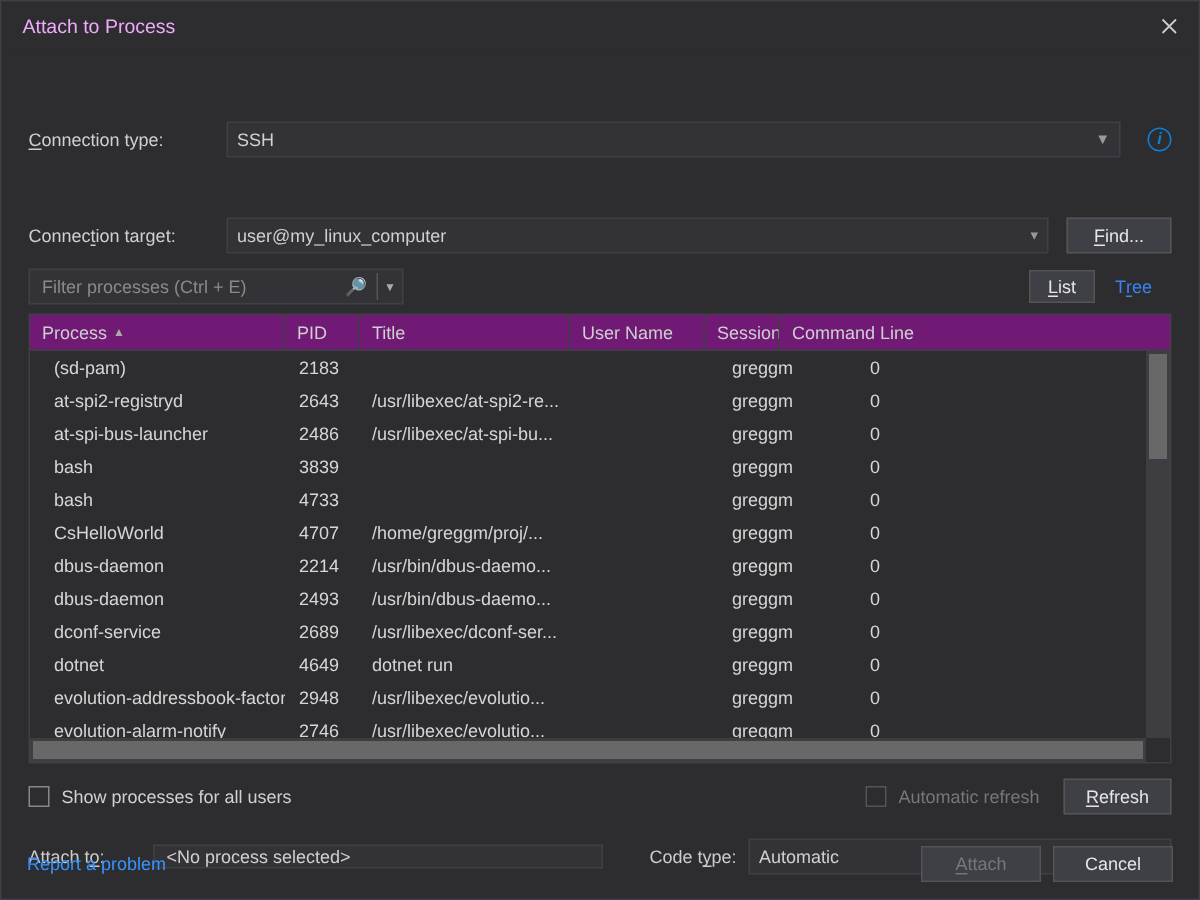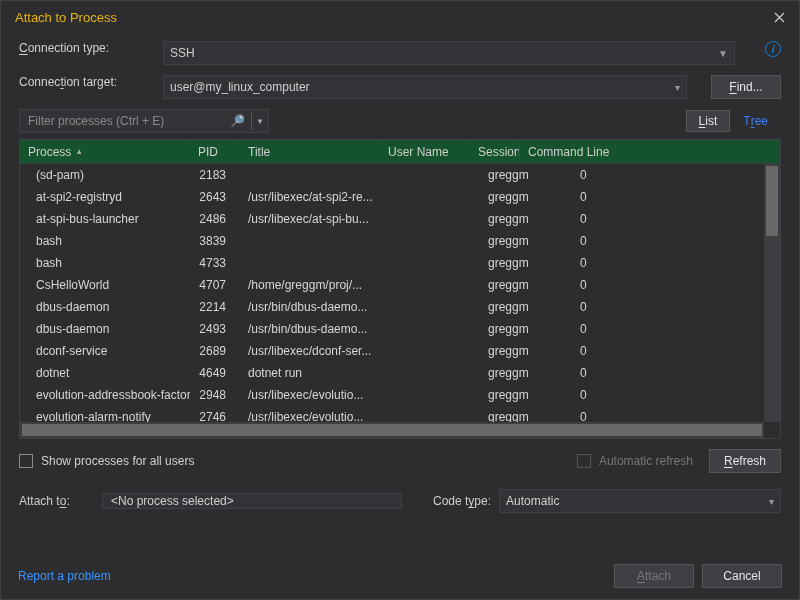--- a/index.html
+++ b/index.html
@@ -13,28 +13,28 @@
     overflow: hidden;
     border: 1px solid #3f3f46;
   }
   .titlebar {
     display: flex;
     align-items: center;
     justify-content: space-between;
     padding: 6px 10px 6px 14px;
     background: #2d2d30;
   }
-  .titlebar .title { font-size: 13px; color: #eab308; }
+  .titlebar .title { font-size: 13px; color: #f0abfc; }
   .close-btn {
     width: 20px; height: 20px;
     display:flex; align-items:center; justify-content:center;
     color:#aaa; font-size:13px;
   }
   .content { padding: 8px 18px 0 18px; }
-  .row { display:flex; align-items:flex-start; margin-bottom:10px; gap:24px; }
+  .row { display:flex; align-items:center; margin-bottom:10px; gap:12px;margin-top:40px; }
   .label { width:120px; color:#d0d0d0; }
   .underline { text-decoration: underline; text-underline-offset: 2px; }
   .combo {
     flex:1;
     background:#333337;
     border:1px solid #3f3f46;
     height:24px;
     display:flex;
     align-items:center;
     padding:0 6px;
@@ -77,21 +77,21 @@
     height:22px; padding:0 12px; display:flex; align-items:center;
   }
   .toggle-btn.inactive { background:transparent; border:1px solid transparent; color:#3b82f6; }
   .table-wrap {
     border:1px solid #3f3f46;
     height:300px;
     display:flex; flex-direction:column;
   }
   .thead {
     display:flex;
-    background:#14532d;
+    background:#701a75;
     border-bottom:1px solid #3f3f46;
     color:#cfcfcf;
     height:24px;
     align-items:center;
   }
   .th, .td {
     padding:0 8px;
     overflow:hidden; white-space:nowrap; text-overflow:ellipsis;
   }
   .th { border-right:1px solid #3f3f46; height:24px; display:flex; align-items:center; }

